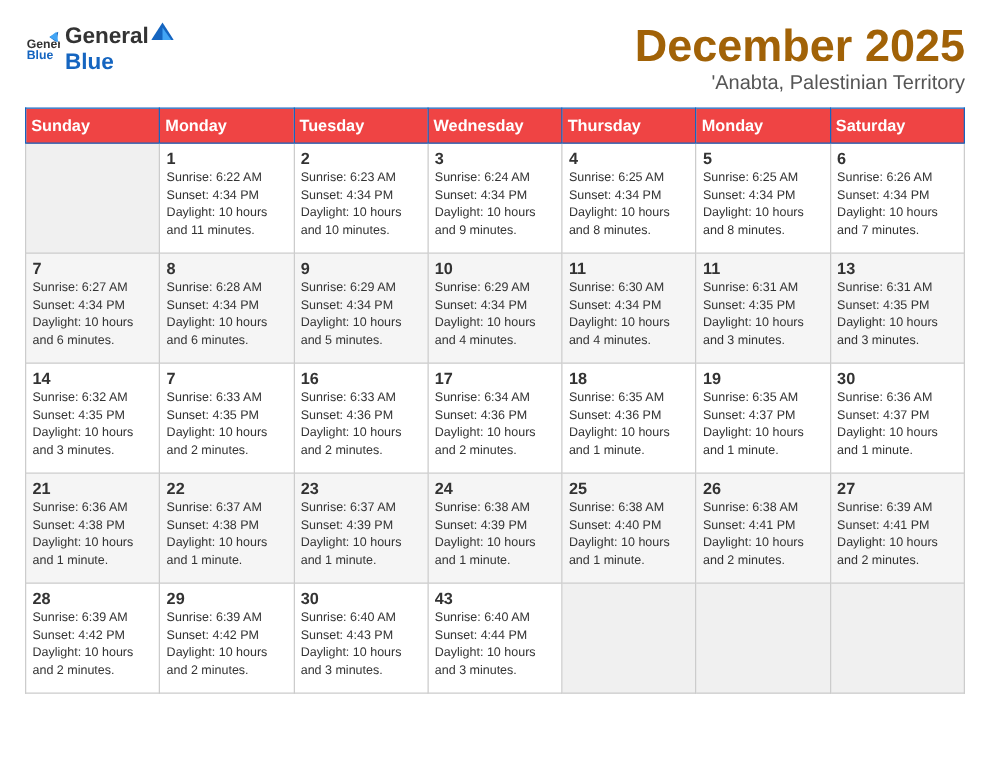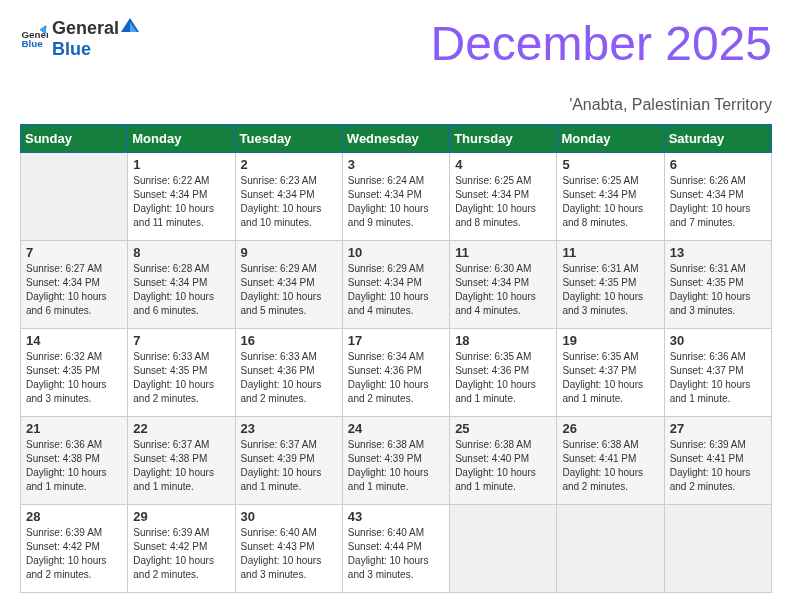--- a/index.html
+++ b/index.html
@@ -21,29 +21,29 @@
       align-items: center;
       gap: 4px;
     }
     .logo-text-general { font-size: 18px; font-weight: bold; color: #333; }
     .logo-text-blue { font-size: 18px; font-weight: bold; color: #1565c0; }
     .logo-icon {
       width: 28px;
       height: 28px;
     }
     .title-area { text-align: right; }
-    .month-title { font-size: 48px; font-weight: normal; color: #8b5cf6; }
-    .location-title { font-size: 16px; color: #555; margin-top: 25px; }
+    .month-title { font-size: 36px; font-weight: bold; color: #a16207; }
+    .location-title { font-size: 16px; color: #555; }
     .calendar-table {
       width: 100%;
       border-collapse: collapse;
       table-layout: fixed;
     }
     .calendar-table thead th {
-      background: #15803d;
+      background: #ef4444;
       color: #fff;
       font-size: 13px;
       padding: 6px 4px;
       text-align: left;
       border: 1px solid #1565c0;
     }
     .calendar-table tbody td {
       vertical-align: top;
       border: 1px solid #ccc;
       padding: 4px 5px;

